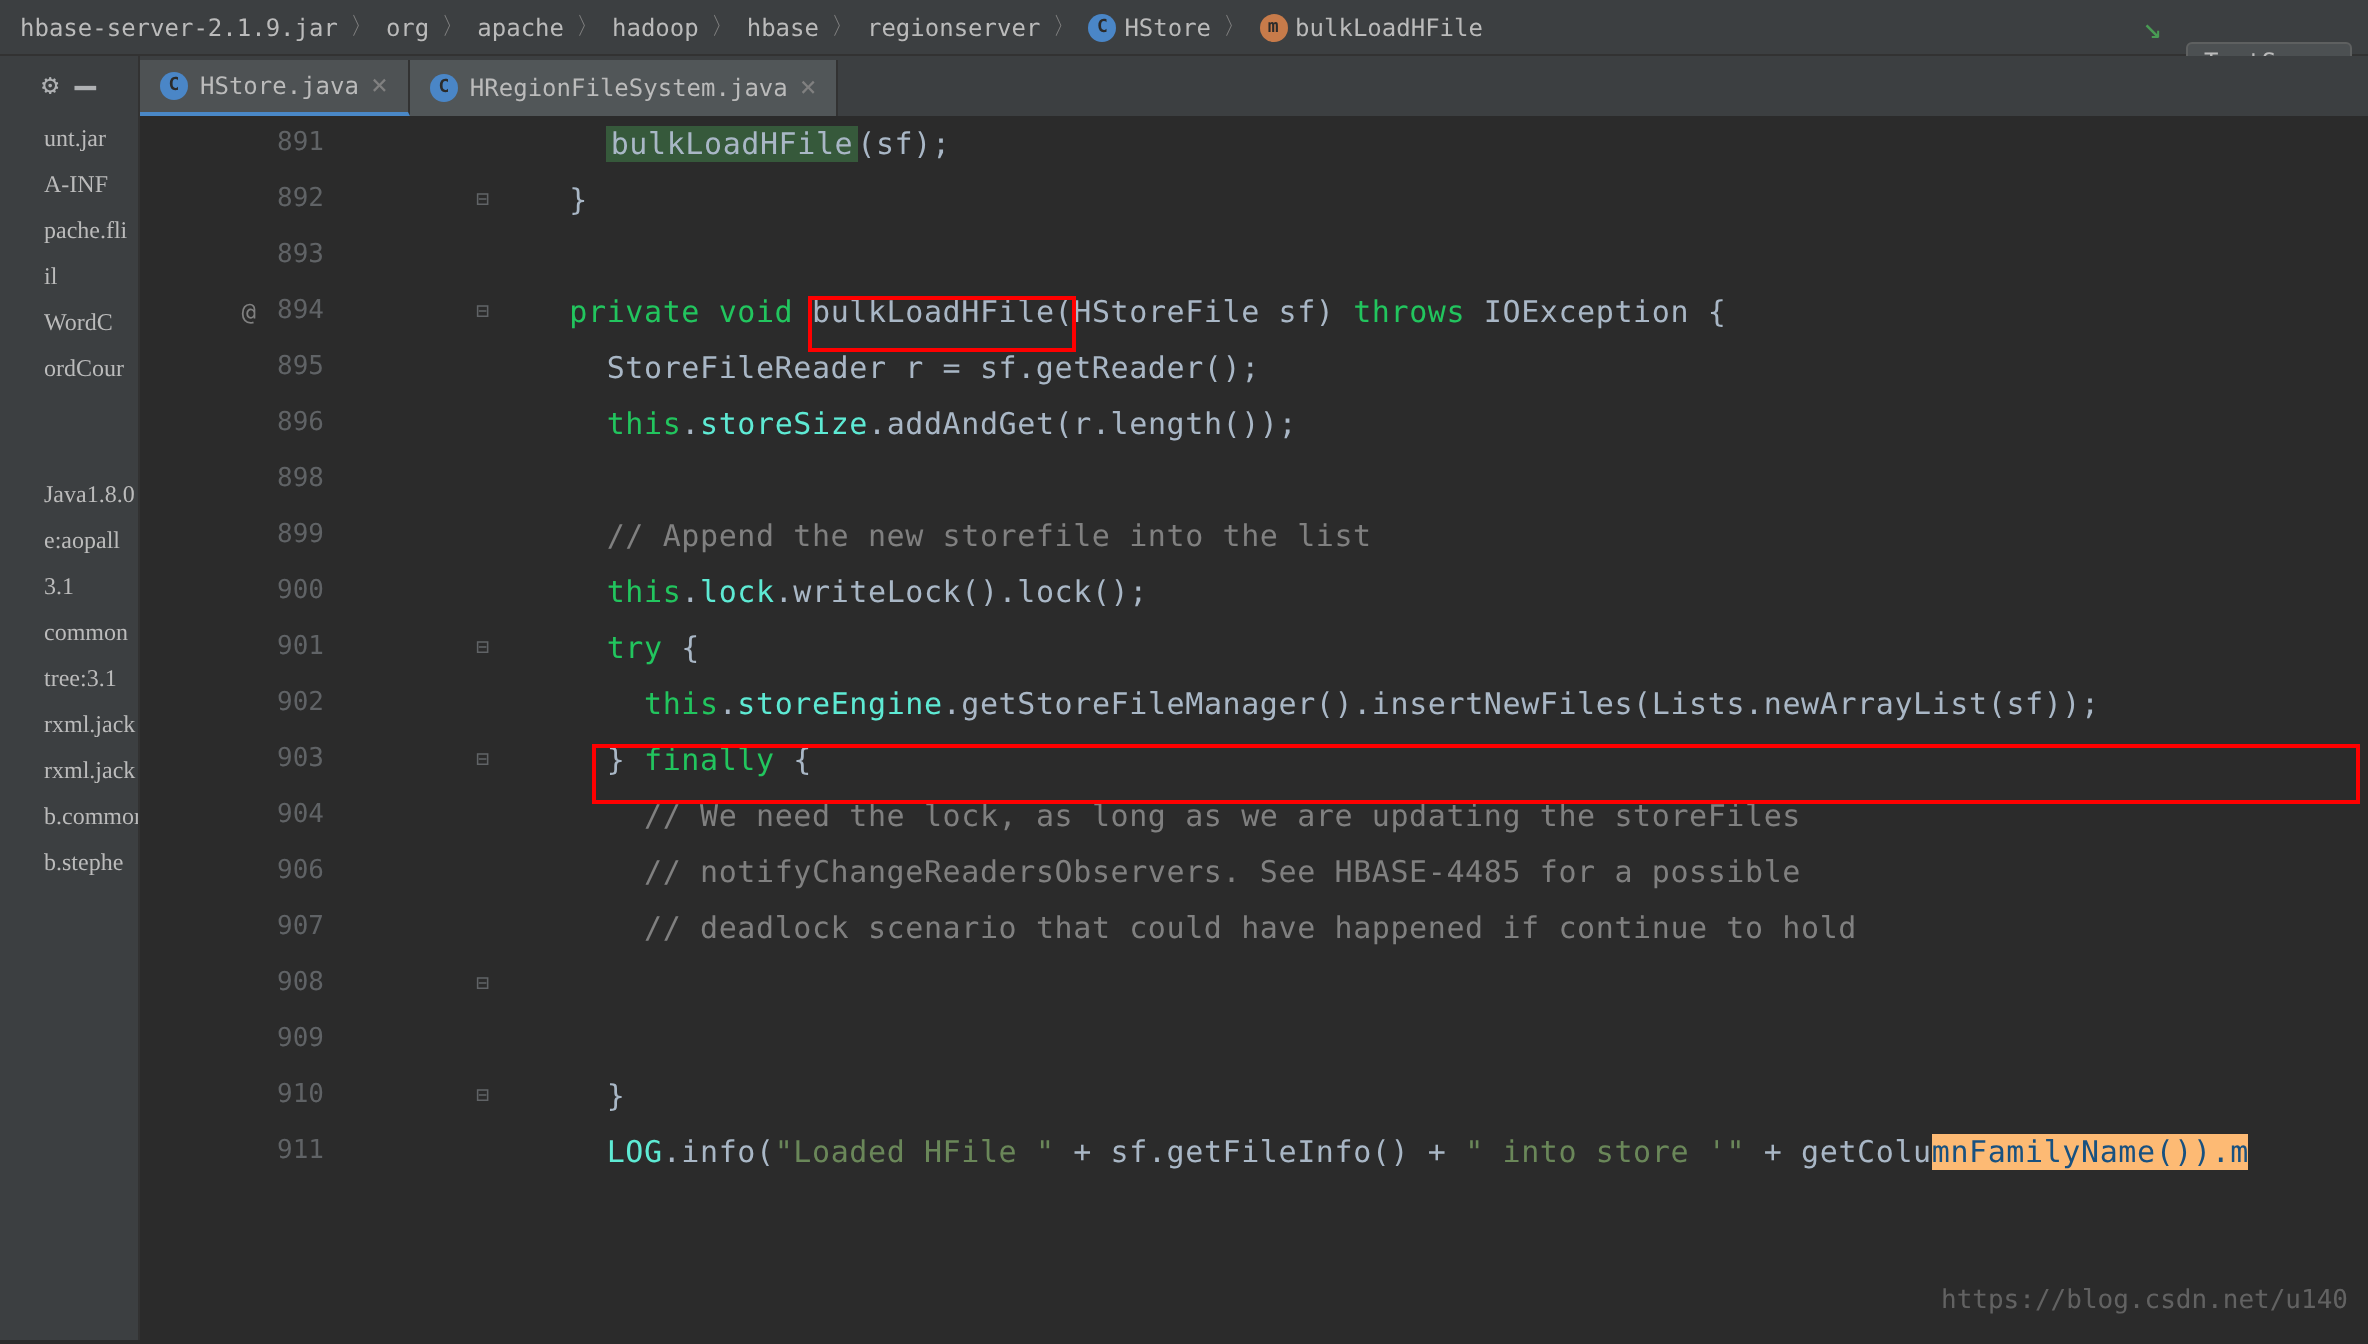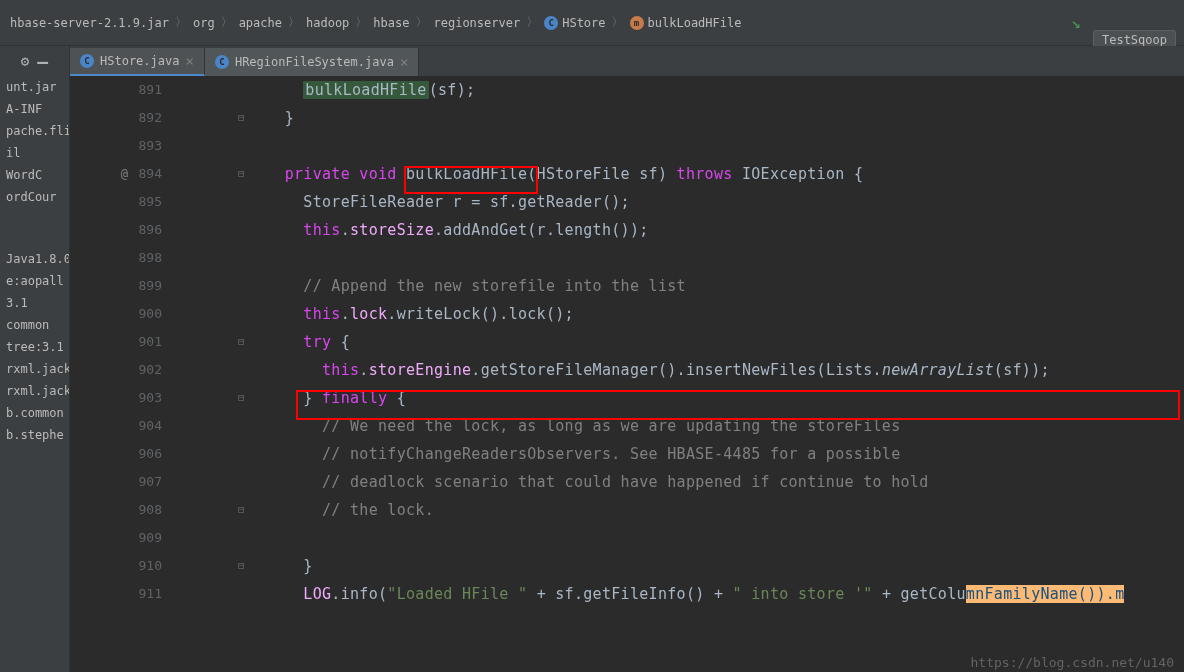--- a/index.html
+++ b/index.html
@@ -6,21 +6,21 @@
     body {
       font-family: 'Menlo', 'Consolas', monospace;
       background: #2b2b2b;
       color: #a9b7c6;
       font-size: 14px;
       overflow: hidden;
       width: 1184px;
       height: 672px;
     }
     .breadcrumb-bar {
-      height: 46px;
+      height: 28px;
       background: #3c3f41;
       border-bottom: 1px solid #323232;
       display: flex;
       align-items: center;
       padding: 0 8px;
       font-size: 12px;
       color: #bbbbbb;
     }
     .breadcrumb-item {
       display: flex;
@@ -70,26 +70,27 @@
       display: flex;
       align-items: center;
       justify-content: center;
       height: 30px;
       gap: 8px;
       color: #afb1b3;
     }
     .gear-icon { font-size: 14px; }
     .minus-icon { font-size: 18px; font-weight: bold; }
     .sidebar-item {
-      padding: 4px 6px;
+      padding: 4px 22px;
       font-size: 12px;
       color: #bbbbbb;
       white-space: nowrap;
       overflow: hidden;
       cursor: pointer;
+      font-family: Liberation Serif, serif;
     }
     .editor-area {
       flex: 1;
       display: flex;
       flex-direction: column;
       background: #2b2b2b;
     }
     .tab-bar {
       height: 30px;
       background: #3c3f41;
@@ -154,25 +155,25 @@
       left: 168px;
       color: #606366;
       font-size: 11px;
     }
     .code-content {
       padding-left: 86px;
       white-space: pre;
       font-size: 15px;
       letter-spacing: 0.3px;
     }
-    .kw { color: #d946ef; }
+    .kw { color: #22c55e; }
     .str { color: #6a8759; }
     .comment { color: #808080; }
-    .field { color: #f0abfc; }
-    .italic-static { font-style: italic; color: #a9b7c6; }
+    .field { color: #5eead4; }
+    .italic-static { color: #a9b7c6; }
     .highlight-box1 {
       position: absolute;
       border: 2px solid #ff0000;
       left: 334px;
       top: 90px;
       width: 134px;
       height: 28px;
       pointer-events: none;
     }
     .highlight-box2 {
@@ -184,21 +185,21 @@
       height: 30px;
       pointer-events: none;
     }
     .method-highlight { background: #36593b; padding: 0 2px; }
     .selected-blue {
       background: #fdba74;
       color: #185180;
     }
     .watermark {
       position: absolute;
-      bottom: 2px;
+      bottom: 14px;
       right: 10px;
       color: #888;
       font-size: 13px;
       opacity: 0.6;
     }
   </style>
 </head>
 <body>
 
 <div class="breadcrumb-bar">
@@ -337,21 +338,20 @@
           <div class="gutter">906</div>
           <div class="code-content"><span>      </span><span class="comment">// notifyChangeReadersObservers. See HBASE-4485 for a possible</span></div>
         </div>
         <div class="code-line">
           <div class="gutter">907</div>
           <div class="code-content"><span>      </span><span class="comment">// deadlock scenario that could have happened if continue to hold</span></div>
         </div>
         <div class="code-line">
           <div class="gutter">908</div>
           <span class="fold-mark">⊟</span>
-          <div class="code-content"><span>      </span><span class="comment">// the lock.</span></div>
         </div>
         <div class="code-line">
           <div class="gutter">909</div>
         </div>
         <div class="code-line">
           <div class="gutter">910</div>
           <span class="fold-mark">⊟</span>
           <div class="code-content"><span>    </span><span>}</span></div>
         </div>
         <div class="code-line">

